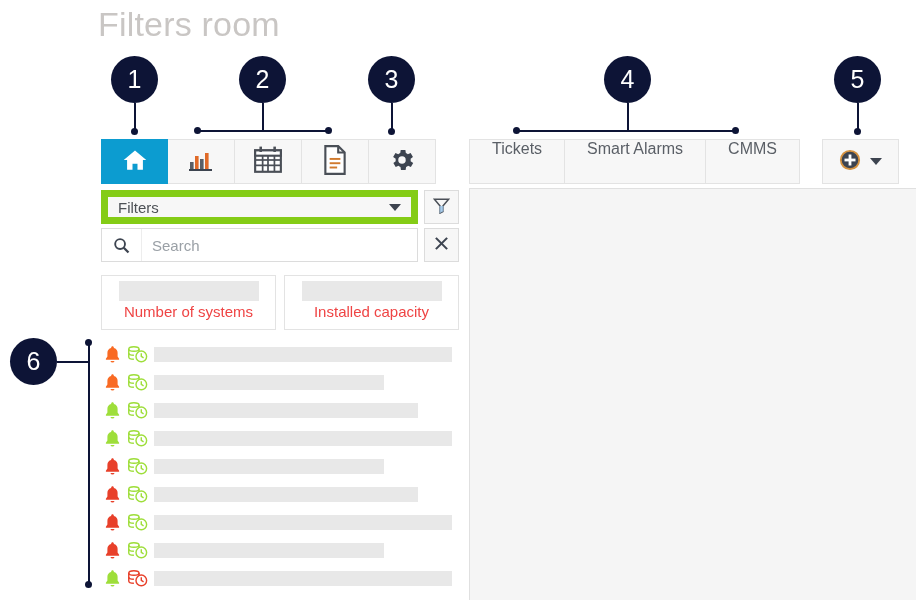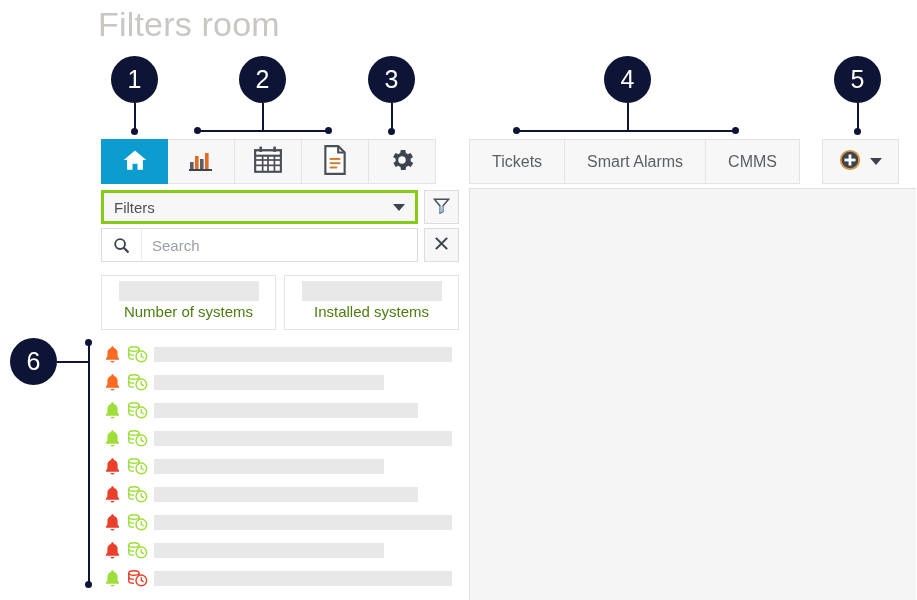--- a/index.html
+++ b/index.html
@@ -31,21 +31,21 @@
   }
   .tool-btn:first-child{border-left:1px solid #e3e3e3;}
   .tool-btn.active{background:#0c9cd0;border-color:#0c9cd0;}
 
   
   .tab-strip{position:absolute;left:469px;top:139px;display:flex;}
   .tab{
     height:45px;padding:0 22px;
     border:1px solid #e3e3e3;border-left:none;
     background:#f7f7f7;
-    display:flex;align-items:center;justify-content:center;
+    display:flex;justify-content:center;
     font-size:16px;color:#5a5f66;box-sizing:border-box;
     white-space:nowrap;
   }
   .tab:first-child{border-left:1px solid #e3e3e3;}
   .add-btn{
     position:absolute;left:822px;top:139px;
     width:77px;height:45px;
     border:1px solid #e3e3e3;background:#f7f7f7;
     display:flex;align-items:center;justify-content:center;gap:9px;
     box-sizing:border-box;
@@ -60,21 +60,21 @@
     position:absolute;left:469px;top:188px;
     width:447px;height:412px;
     background:#f5f5f5;border:1px solid #e0e0e0;
     border-bottom:none;border-right:none;box-sizing:border-box;
   }
 
   
   .filters-row{position:absolute;left:101px;top:190px;display:flex;gap:6px;}
   .filters-select{
     width:317px;height:34px;
-    border:3px solid #84cc16;background:#f7f7f7;
+    border:7px solid #84cc16;background:#f7f7f7;
     display:flex;align-items:center;box-sizing:border-box;
     padding:0 10px;justify-content:space-between;
   }
   .filters-select .lbl{font-size:15px;color:#4d5156;}
   .icon-box{
     width:35px;height:34px;border:1px solid #dcdcdc;background:#f7f7f7;
     display:flex;align-items:center;justify-content:center;box-sizing:border-box;
   }
   
   .search-row{position:absolute;left:101px;top:228px;display:flex;gap:6px;}
@@ -92,21 +92,21 @@
   .search-input::placeholder{color:#9aa0a6;}
 
   
   .cards{position:absolute;left:101px;top:275px;display:flex;gap:8px;}
   .stat-card{
     width:175px;height:55px;border:1px solid #e3e3e3;background:#ffffff;
     box-sizing:border-box;display:flex;flex-direction:column;
     align-items:center;justify-content:flex-start;padding-top:5px;
   }
   .redact{height:20px;background:#e8e8e8;width:140px;}
-  .stat-label{font-size:15px;color:#4d7c0f;margin-top:2px;white-space:nowrap;}
+  .stat-label{font-size:15px;color:#ef4444;margin-top:2px;white-space:nowrap;}
 
   
   .alarm-list{position:absolute;left:104px;top:340px;}
   .alarm-row{height:28px;display:flex;align-items:center;gap:6px;}
   .bar{height:15px;background:#e8e8e8;}
 
   
   .badge{
     position:absolute;width:47px;height:47px;border-radius:50%;
     background:#0d1436;color:#ffffff;
@@ -248,21 +248,21 @@
     </div>
   </div>
 
   <div class="cards">
     <div class="stat-card">
       <div class="redact"></div>
       <div class="stat-label">Number of systems</div>
     </div>
     <div class="stat-card">
       <div class="redact"></div>
-      <div class="stat-label">Installed systems</div>
+      <div class="stat-label">Installed capacity</div>
     </div>
   </div>
 
   <div class="alarm-list">
       <div class="alarm-row">
         <span style="display: flex;">
           <svg width="17" height="19" viewBox="0 0 18 20">
             <path d="M9 1.2c-.8 0-1.4.6-1.4 1.4v.5C5.2 3.6 3.6 5.6 3.6 8.1v3.9L2 14.6v1.0h14v-1.0L14.4 12V8.1c0-2.5-1.6-4.5-4-5v-.5c0-.8-.6-1.4-1.4-1.4z" fill="#f96a23"></path>
             <path d="M6.8 16.9a2.3 2.3 0 0 0 4.4 0z" fill="#f96a23"></path>
           </svg>

